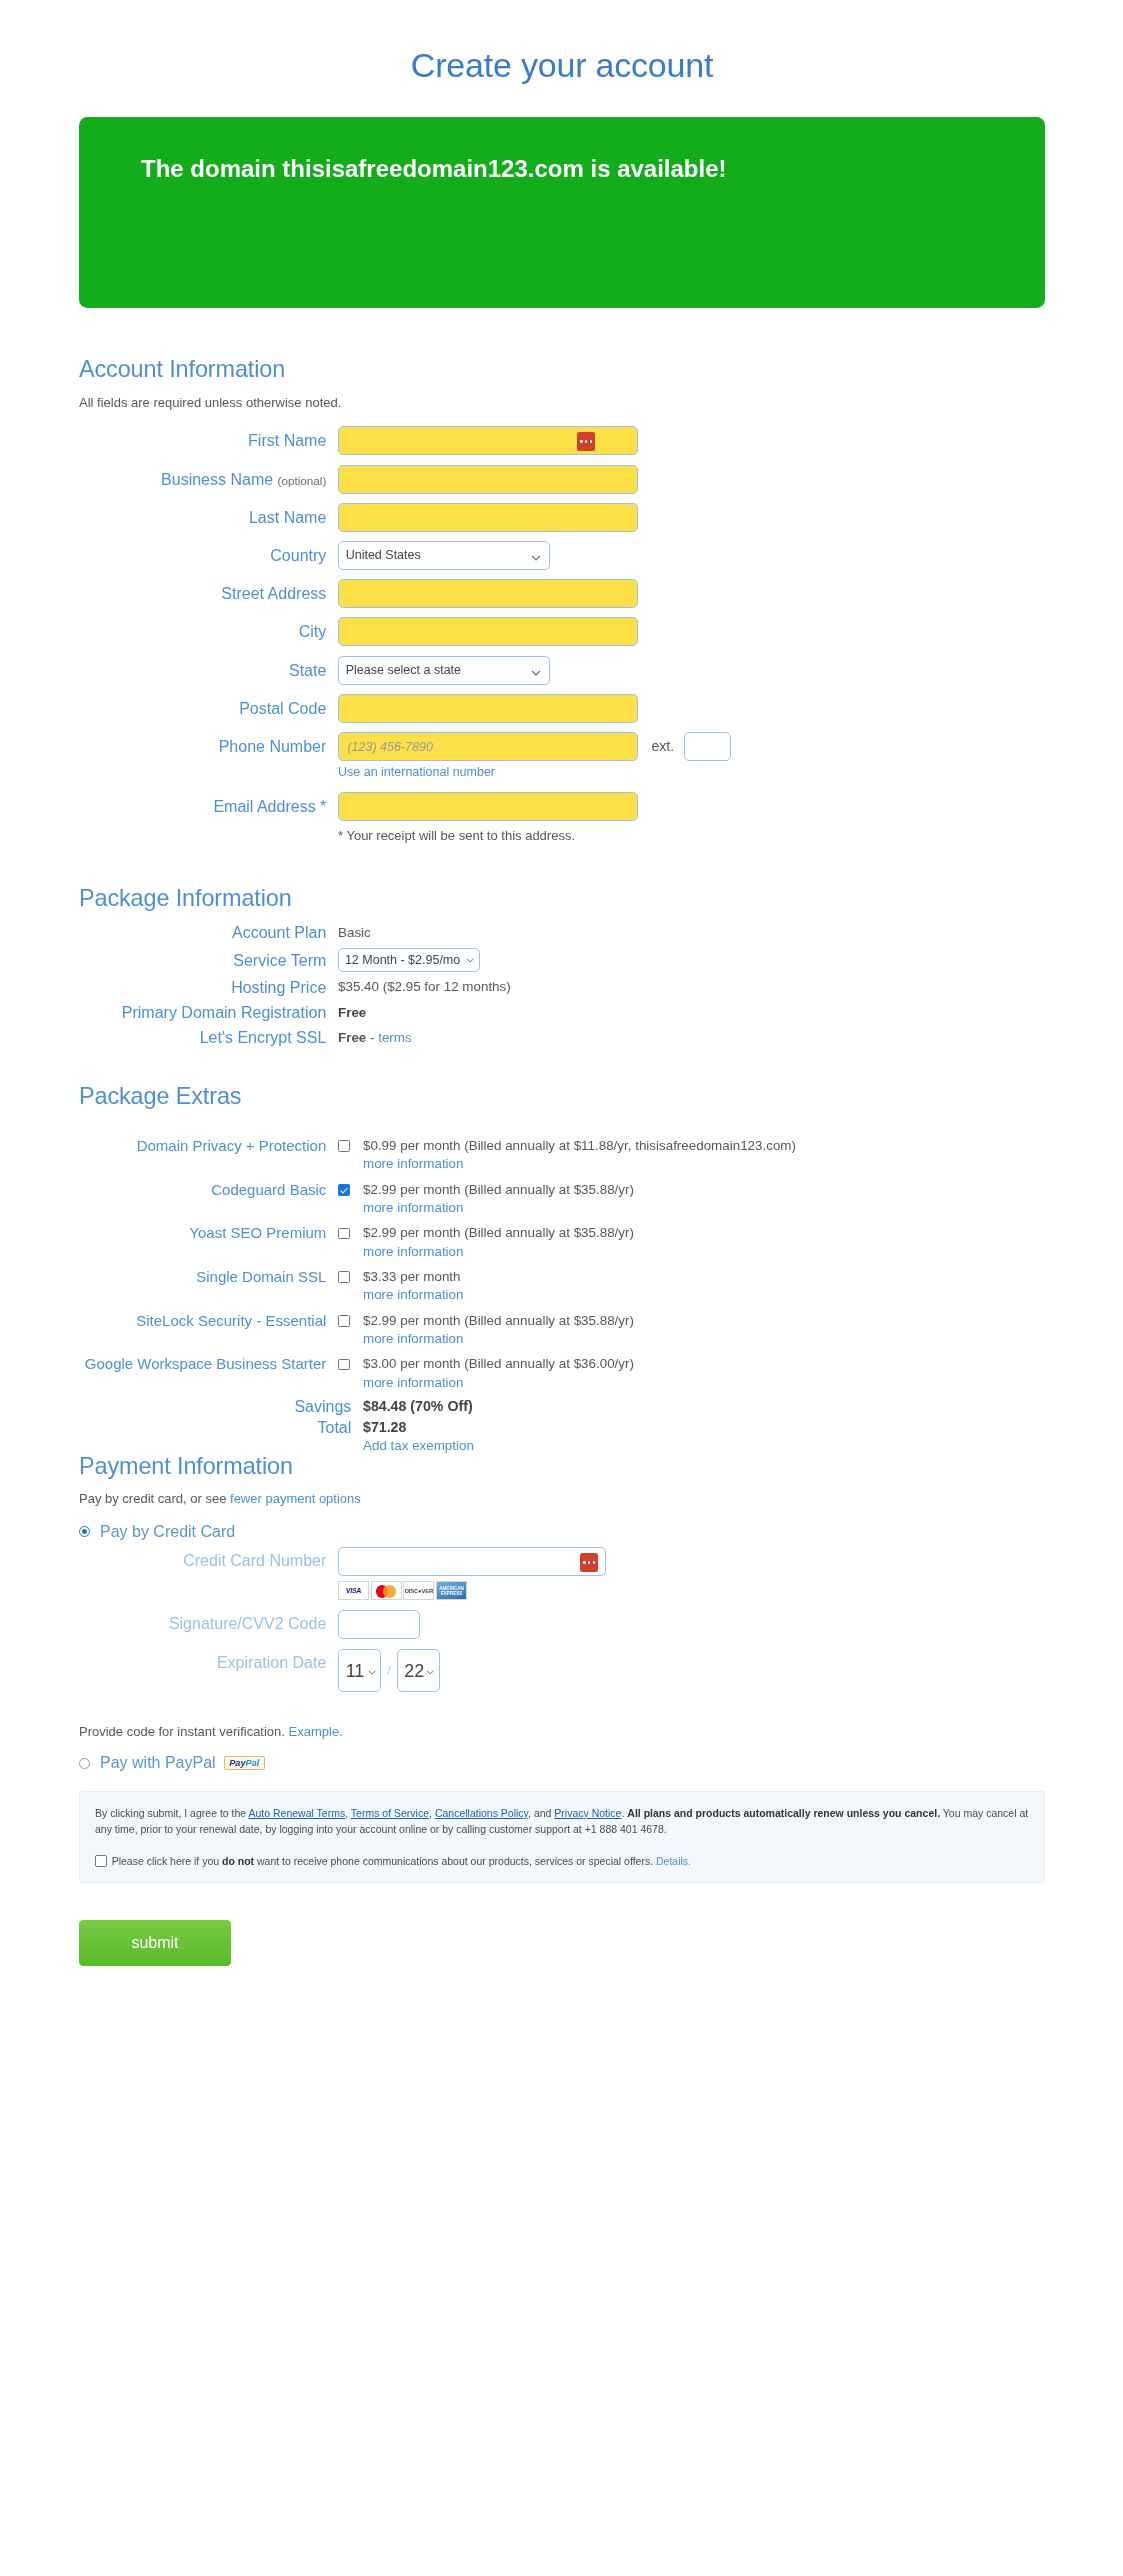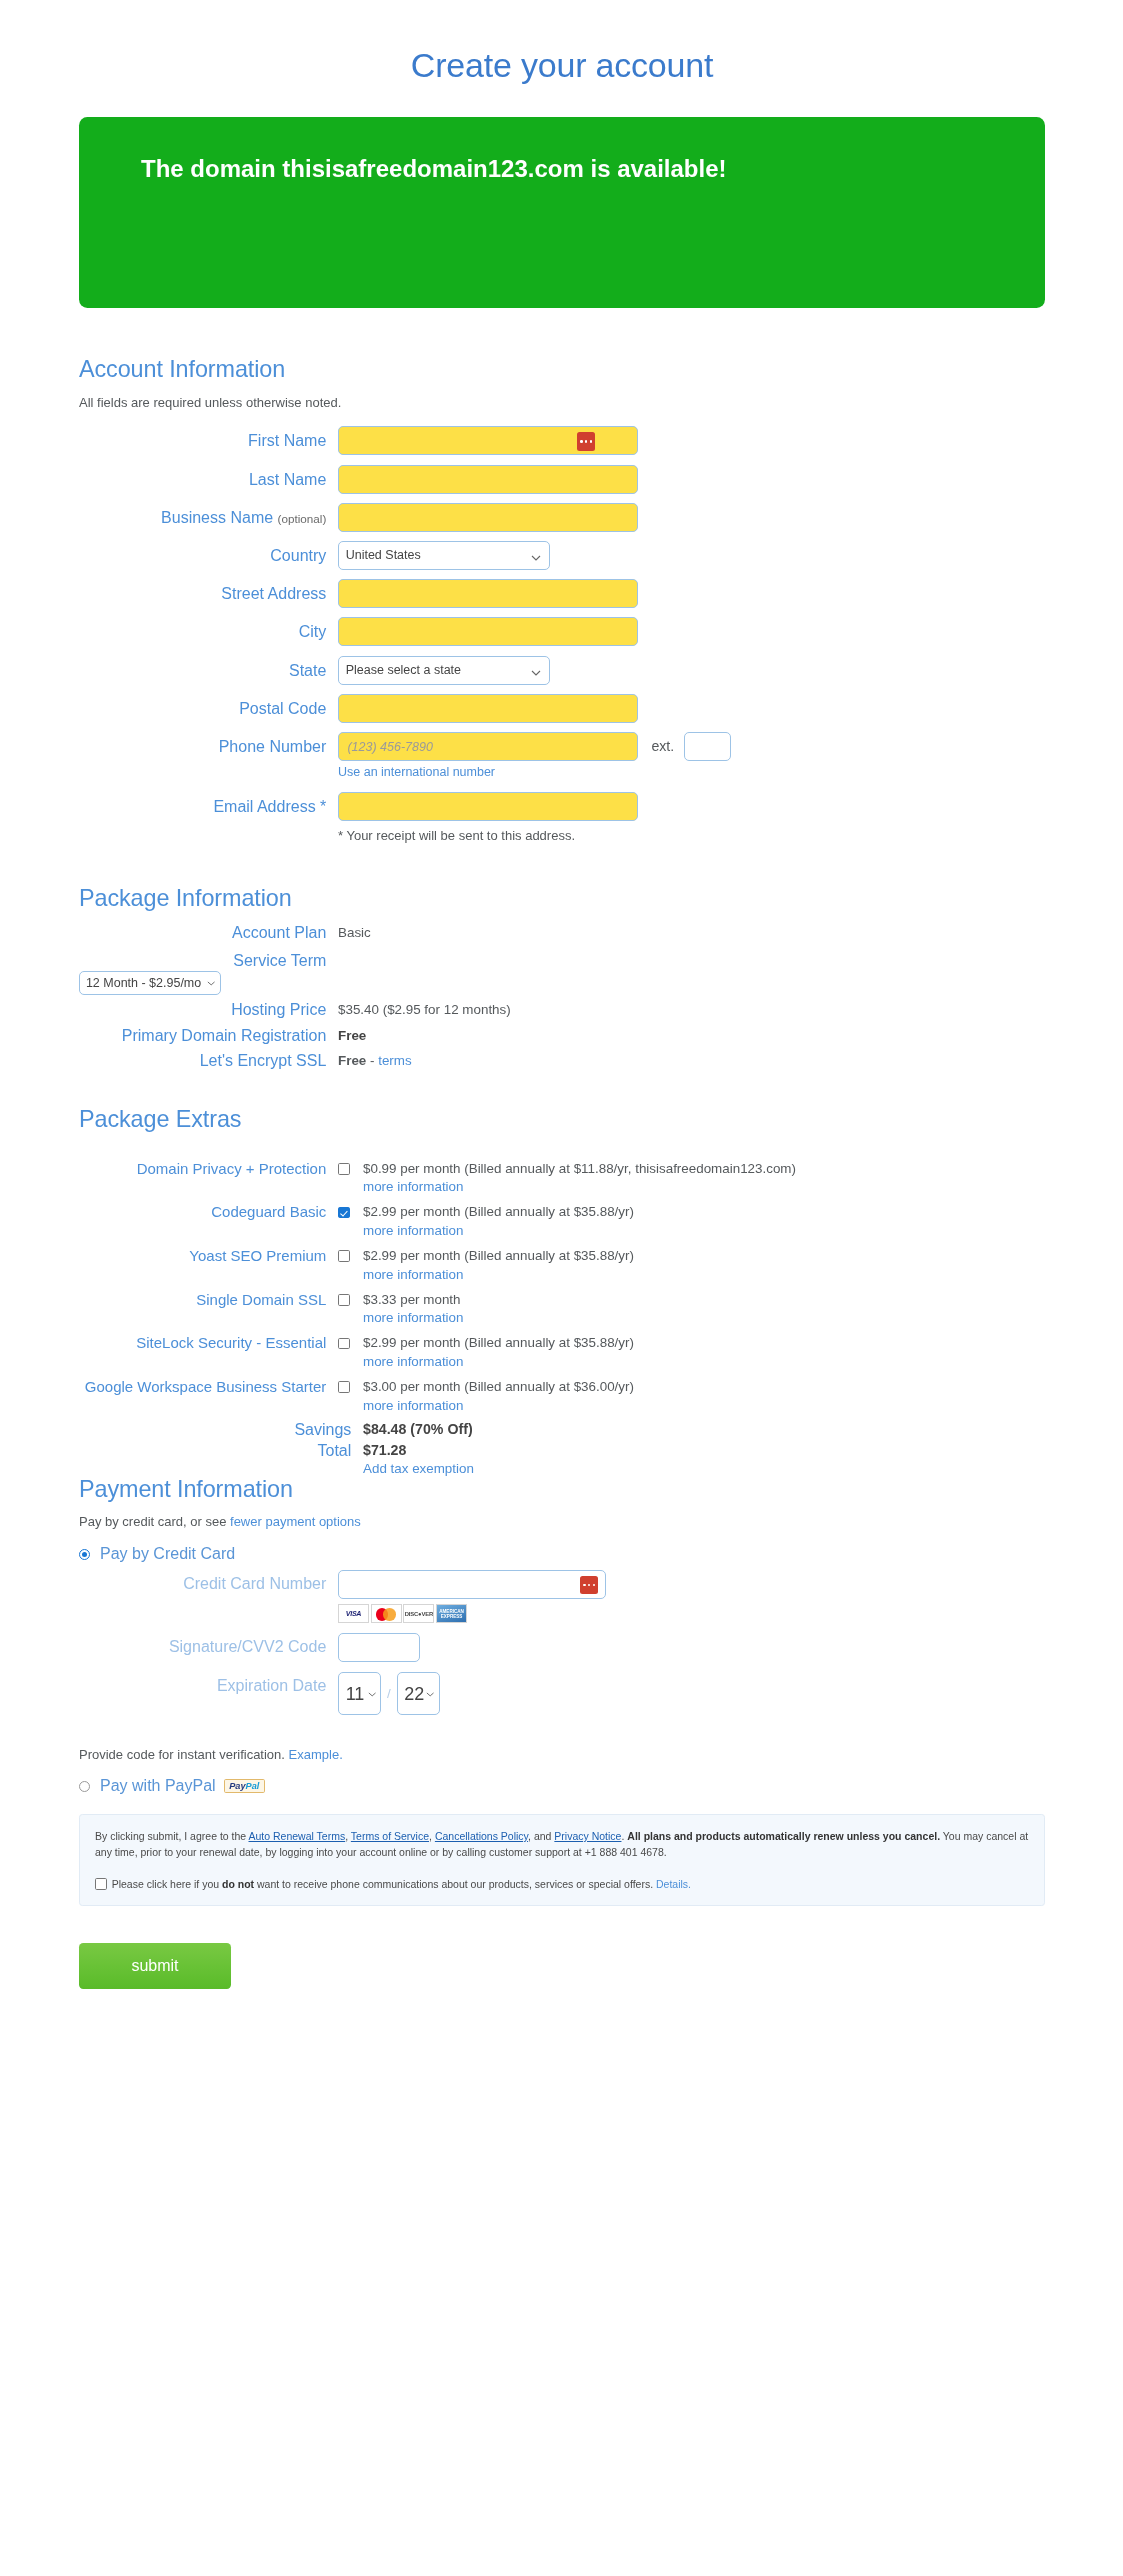--- a/index.html
+++ b/index.html
@@ -492,28 +492,28 @@
           <input class="tbox" type="text" style="">
           <span class="lp-icon">
               <i></i>
               <i></i>
               <i></i>
             </span>
         </div>
       </div>
 
       <div class="frow">
+        <div class="flabel"><span>Business Name</span> <span class="opt">(optional)</span></div>
+        <div class="fctl">
+          <input class="tbox" type="text" style="">
+        </div>
+      </div>
+
+      <div class="frow">
         <div class="flabel">Last Name</div>
-        <div class="fctl">
-          <input class="tbox" type="text" style="">
-        </div>
-      </div>
-
-      <div class="frow">
-        <div class="flabel"><span>Business Name</span> <span class="opt">(optional)</span></div>
         <div class="fctl">
           <input class="tbox" type="text" style="">
         </div>
       </div>
 
       <div class="frow">
         <div class="flabel">Country</div>
         <div class="fctl">
           <span class="selwrap">
             <select class="sbox">
@@ -590,21 +590,21 @@
 
   <div class="section" style="margin-top:40px;">
     <h2 class="section-title">Package Information</h2>
 
     <div style="margin-top:11.7px;">
       <div class="pi-row">
         <div class="pi-label">Account Plan</div>
         <div class="pi-val">Basic</div>
       </div>
 
-      <div class="pi-row" style="margin-top:5px;flex-direction:column;">
+      <div class="pi-row" style="margin-top:5px;">
         <div class="pi-label" style="padding-top:3.3px;">Service Term</div>
         <div class="pi-val" style="padding-top:0;">
           <span class="selwrap">
             <select class="term-sel">
               <option>12 Month - $2.95/mo</option>
             </select>
             <span class="chev" style="right:5.9px;margin-top:-3.3px;">
               <svg viewBox="0 0 10 10" width="8.4" height="8.4">
                   <path d="M1 3.5 L5 7 L9 3.5" stroke="#555" stroke-width="1" fill="none"></path>
                 </svg>

